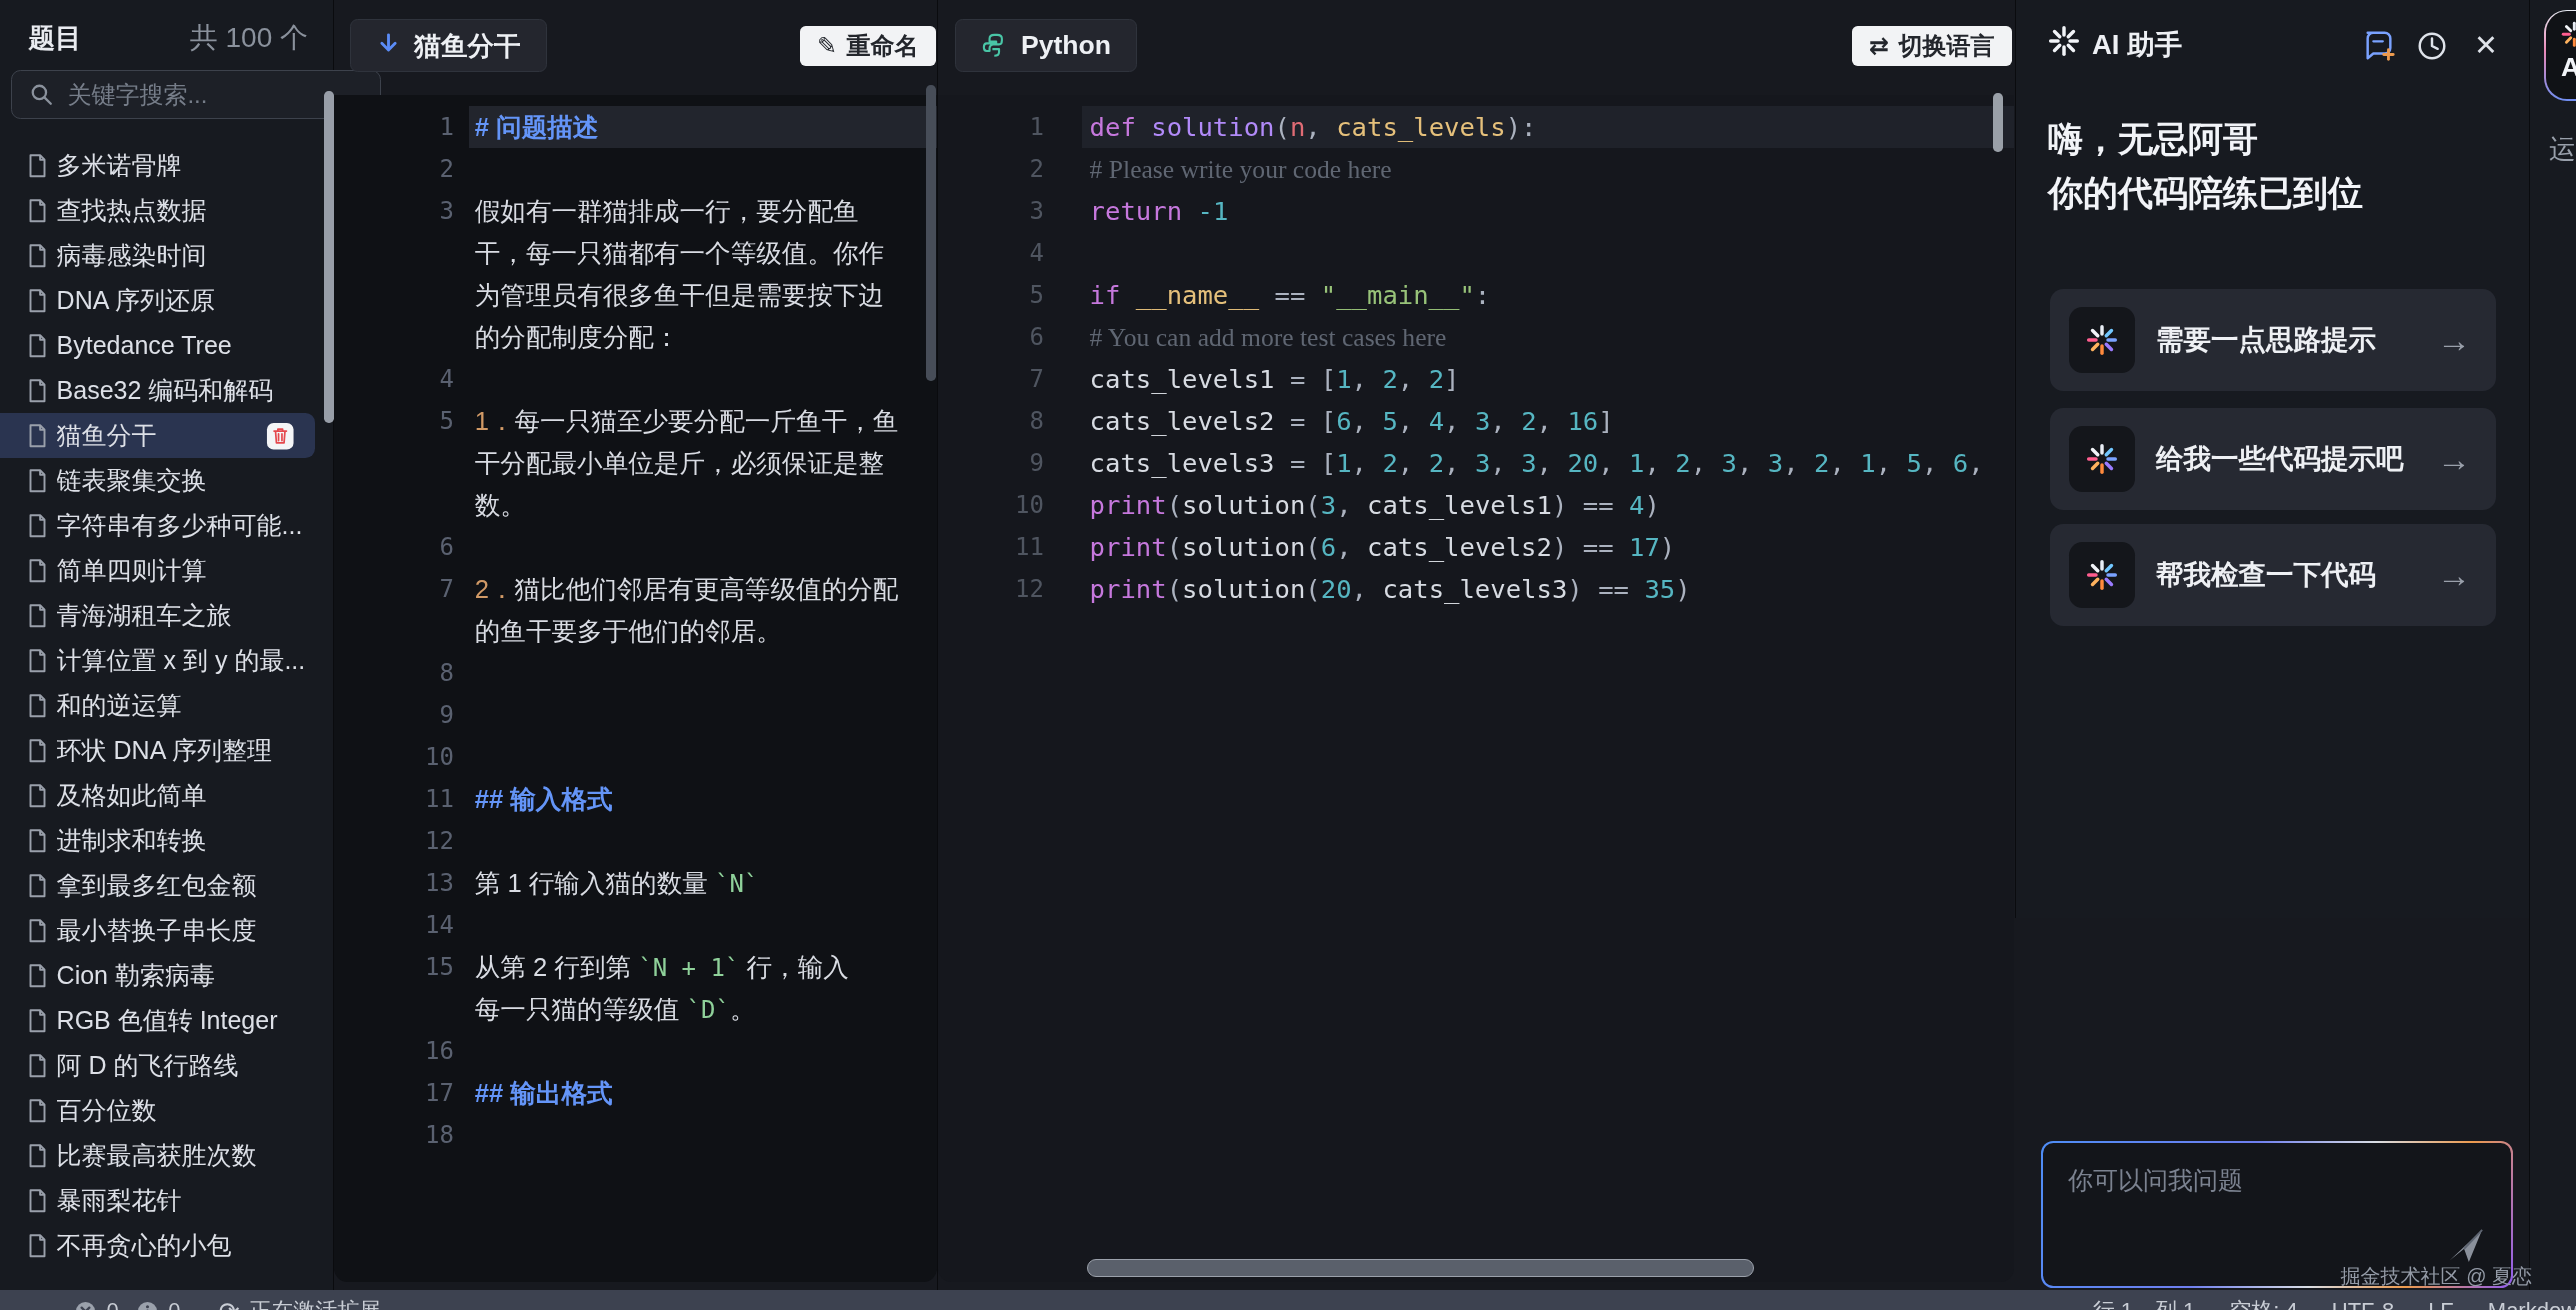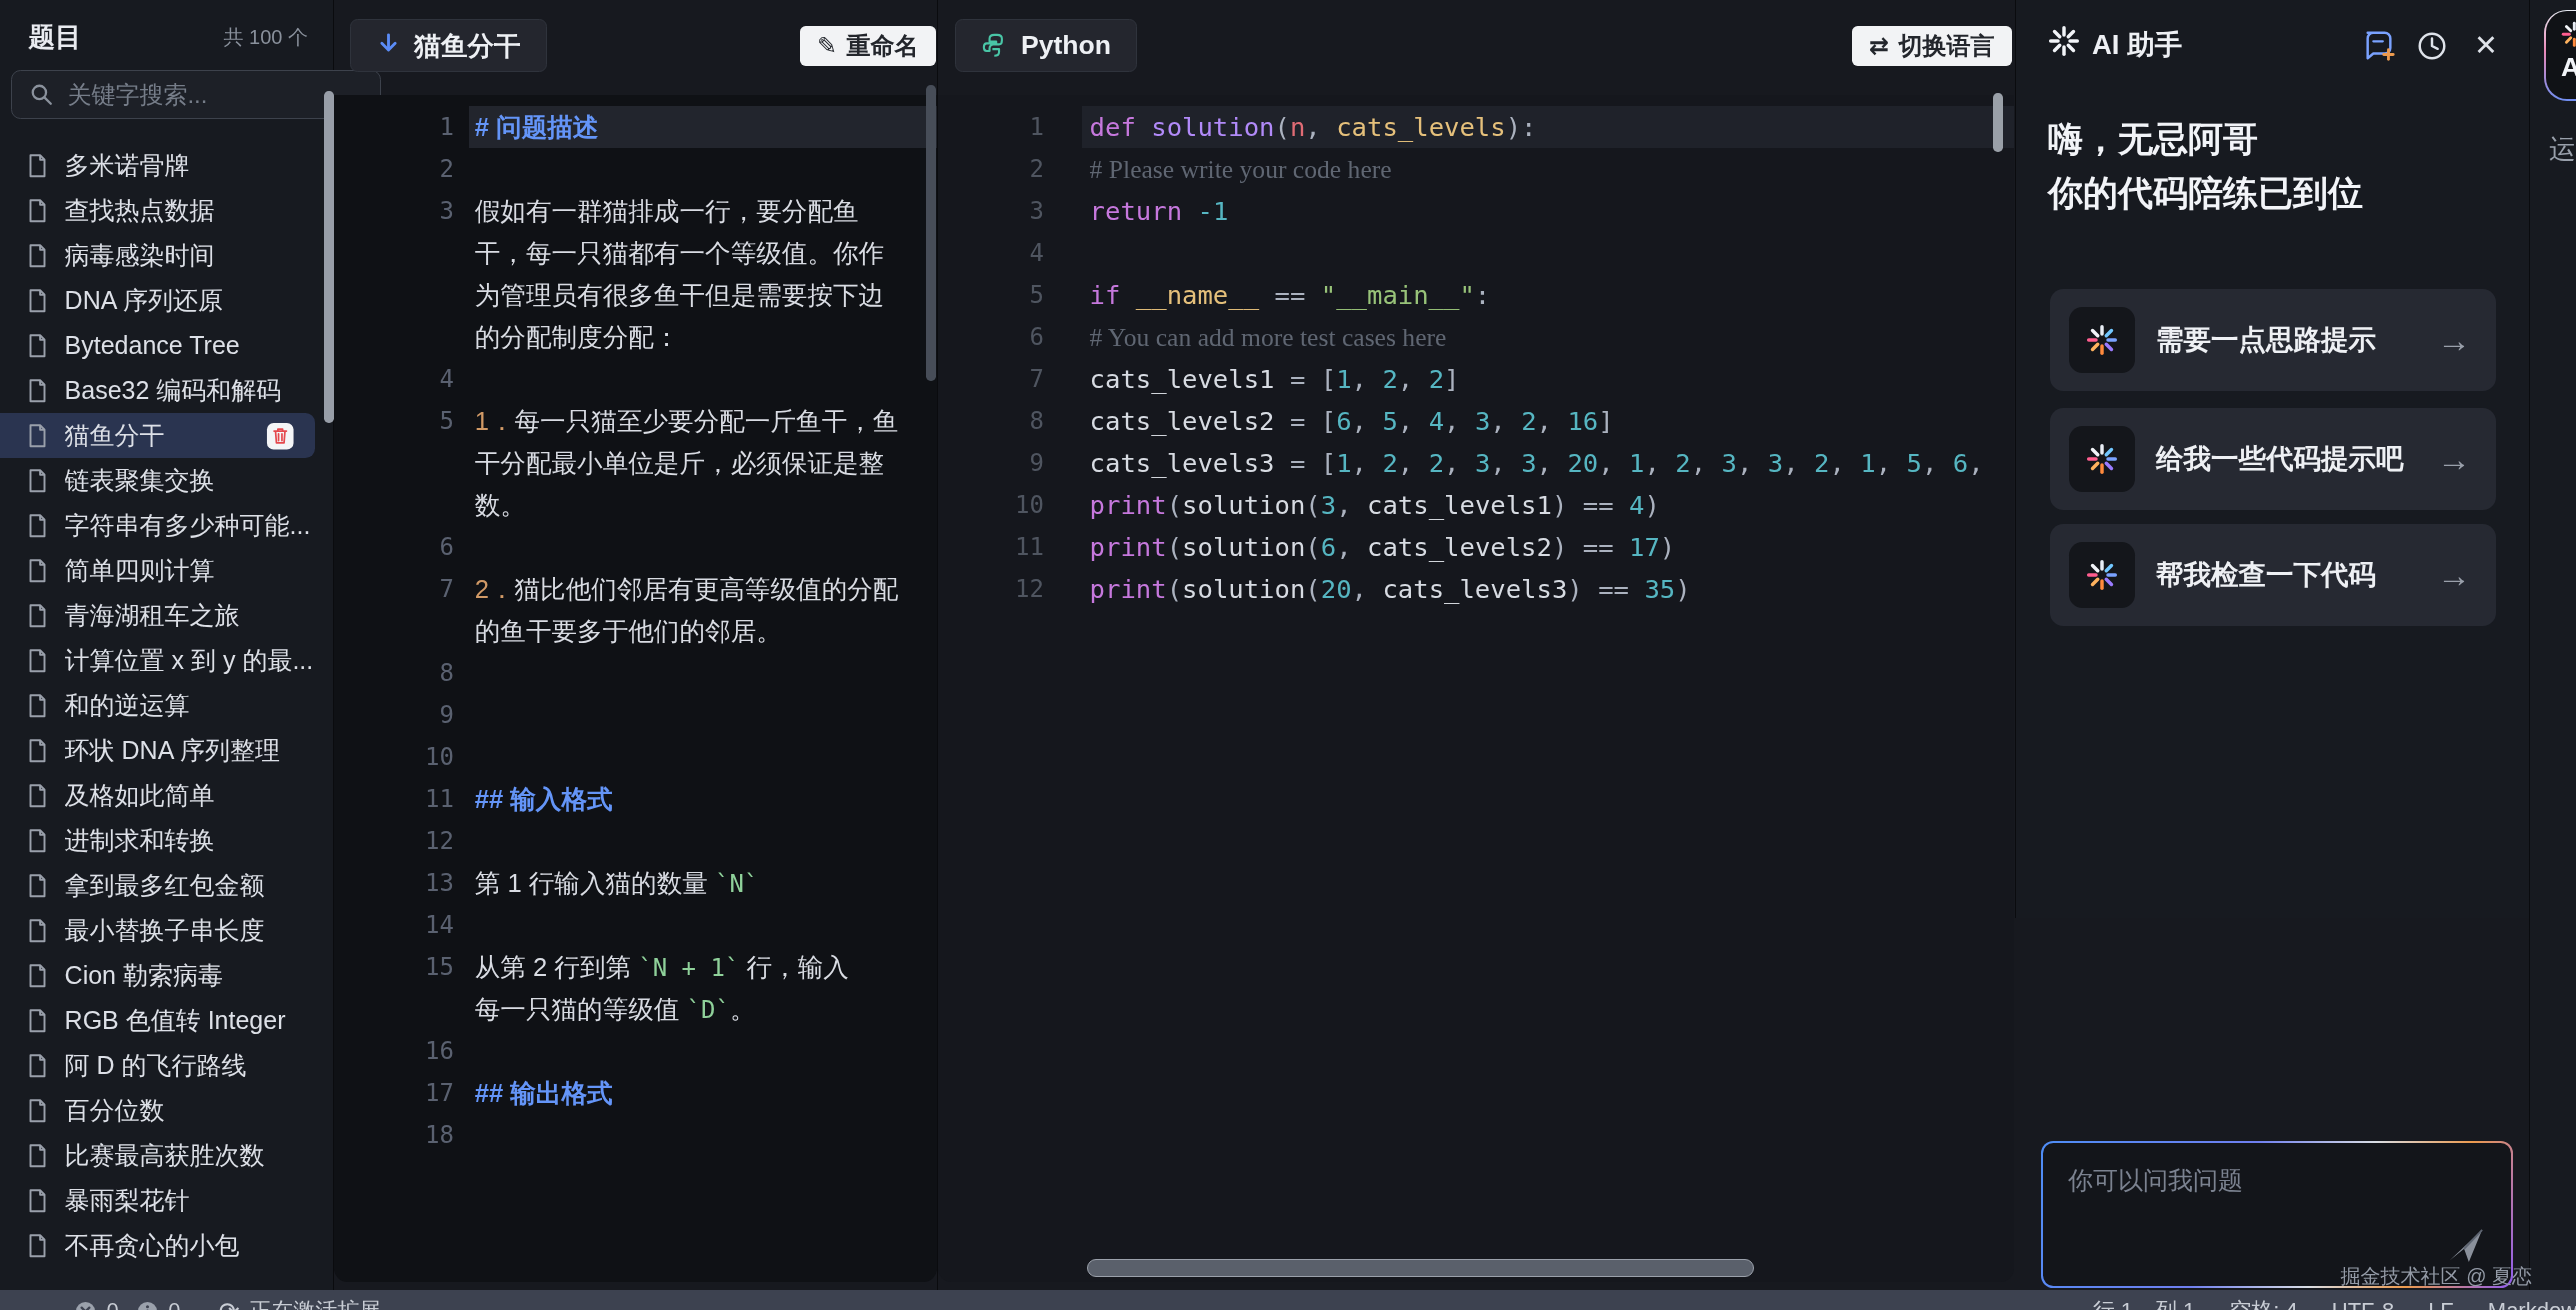--- a/index.html
+++ b/index.html
@@ -7,28 +7,28 @@
     position:relative;width:2576px;height:1311px;overflow:hidden;
     background:#17191f;
     font-family:"Liberation Sans","DejaVu Sans",sans-serif;
     -webkit-font-smoothing:antialiased;
   }
   .abs{position:absolute;}
   
   #sidebar{left:0;top:0;width:334px;height:1311px;background:#171a20;border-right:1.9px solid #0a0b0e;box-sizing:border-box;}
   .sb-header{display:flex;justify-content:space-between;align-items:center;padding:19px 25px 0 28.5px;}
   .sb-title{font-size:26.6px;font-weight:bold;color:#e9ebf0;}
-  .sb-count{font-size:20px;color:#8a919c;}
+  .sb-count{font-size:28px;color:#8a919c;}
   .sb-searchwrap{position:absolute;left:11.4px;top:70px;width:370px;height:49px;}
   .sb-search{width:100%;height:100%;box-sizing:border-box;background:#1d2027;border:1.9px solid #3d424c;border-radius:9.5px;color:#c8ccd4;font-size:24px;padding:0 13.3px 0 55px;outline:none;font-family:inherit;}
   .sb-search::placeholder{color:#767d89;}
   .sb-search-icon{position:absolute;left:17px;top:11.4px;}
   #sidebar-list{position:absolute;left:0;top:143px;width:334px;}
   .sb-item{display:flex;align-items:center;height:45px;padding-left:26.6px;box-sizing:border-box;cursor:pointer;position:relative;width:315px;}
-  .sb-item .sb-label{margin-left:17px;font-size:25px;color:#dde0e7;white-space:nowrap;overflow:hidden;}
+  .sb-item .sb-label{margin-left:9px;font-size:25px;color:#dde0e7;white-space:nowrap;overflow:hidden;}
   .sb-item.active{background:#2a3450;border-radius:0 9.5px 9.5px 0;}
   .sb-trash{position:absolute;right:21px;top:8.5px;width:28.5px;height:28.5px;}
   .sb-scroll{left:324px;top:91px;width:9.5px;height:332px;background:#989ea8;border-radius:4.7px;}
   
   .panel-btn{display:inline-flex;align-items:center;gap:13.3px;background:#24262e;border:0.9px solid #2f333c;border-radius:7.6px;color:#eef0f4;font-size:26.6px;font-weight:bold;padding:0 25px;height:53px;box-sizing:border-box;}
   .white-btn{display:inline-flex;align-items:center;gap:9.5px;background:#f2f3f5;border-radius:5.7px;color:#23262c;font-size:24px;font-weight:bold;padding:0 17px;height:40px;box-sizing:border-box;}
   
   #md-panel{left:334px;top:0;width:603px;height:1311px;}
   #md-content{position:absolute;left:0;top:95px;width:603px;height:1187px;background:#0f1115;border-radius:0 0 13.3px 13.3px;overflow:hidden;}
   #md-lines{position:absolute;left:0;top:11.4px;width:603px;}

